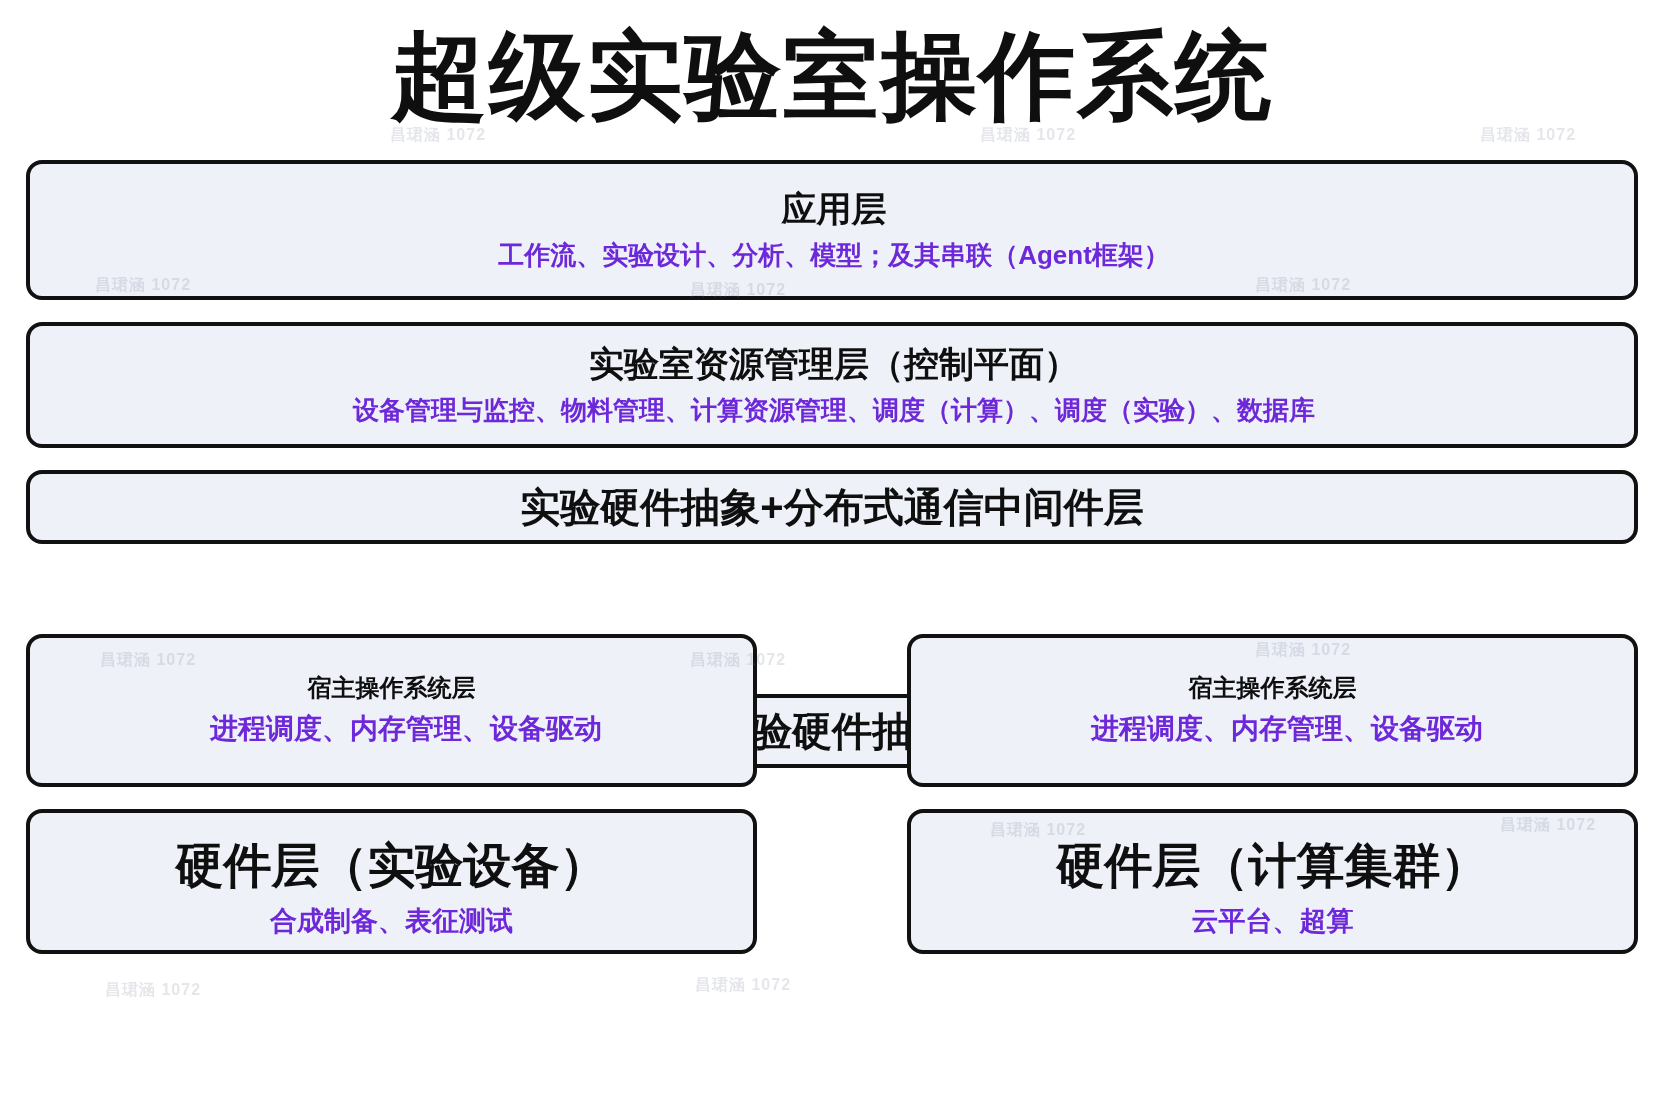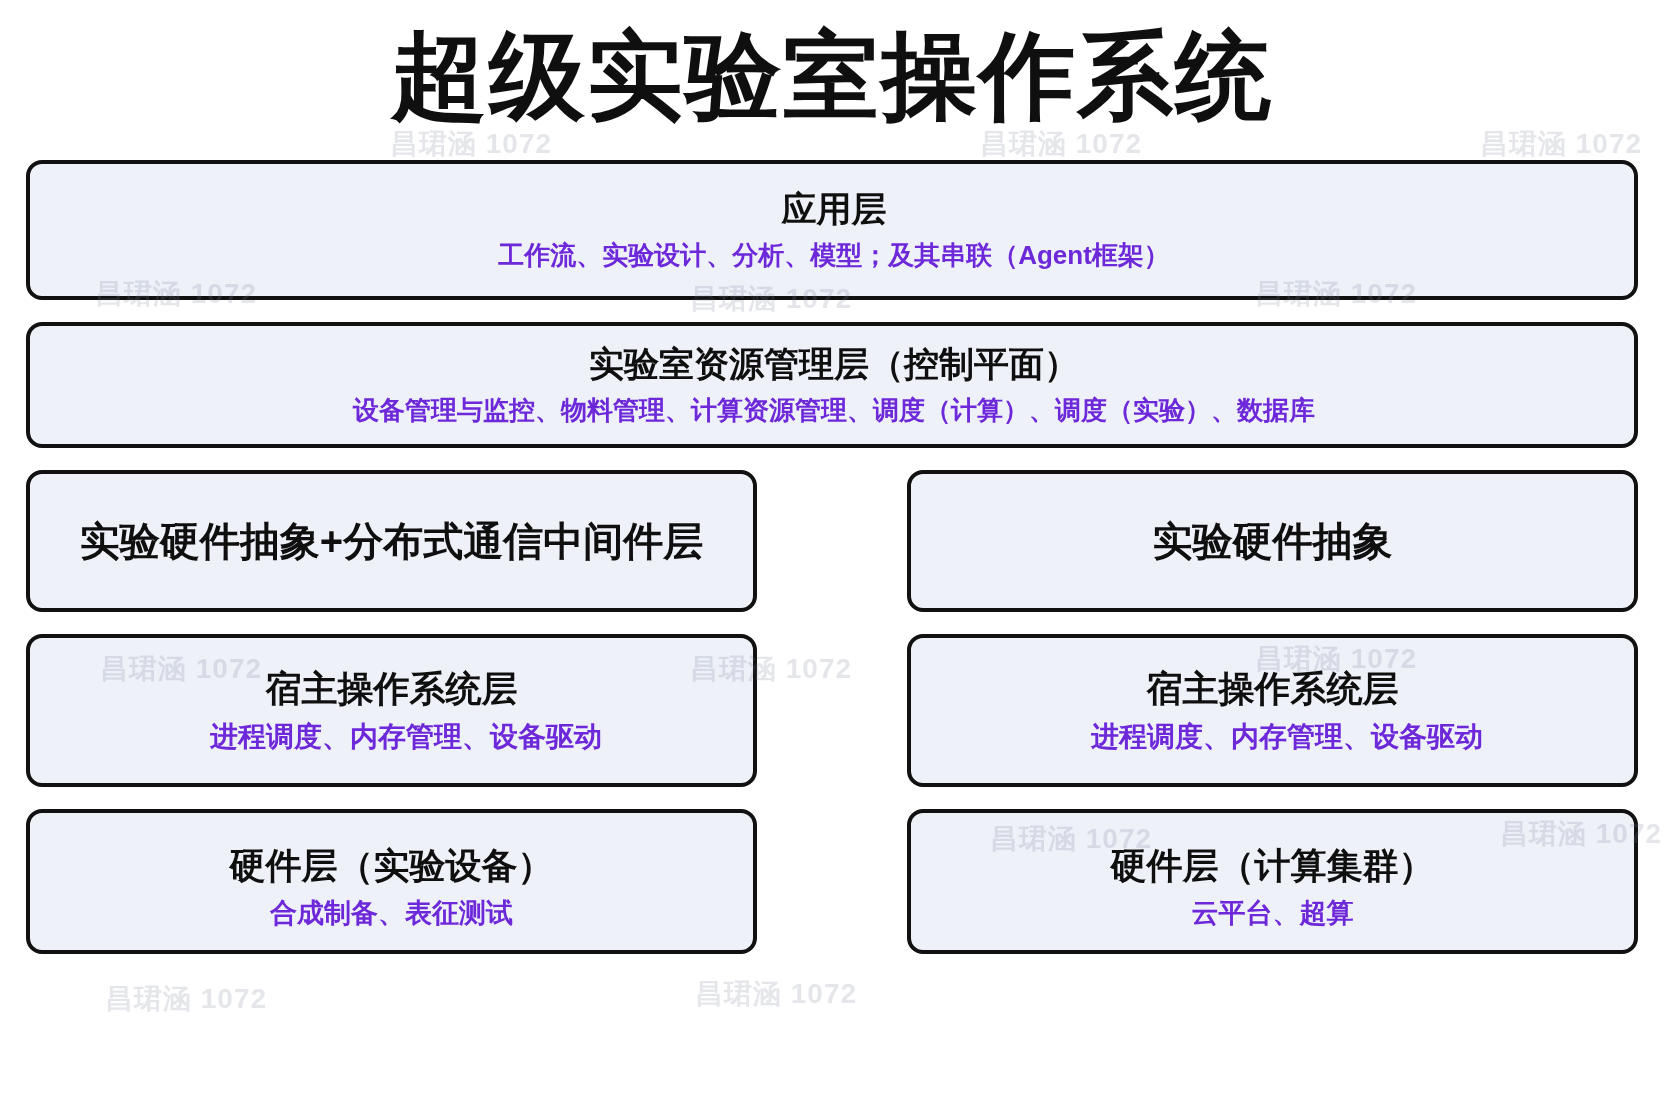--- a/index.html
+++ b/index.html
@@ -88,38 +88,38 @@
     margin-bottom: 22px;
   }
   .split-row > .col {
     flex: 1 1 0;
     display: flex;
   }
   .split-row > .col > .box {
     width: 100%;
   }
 
-  .row-mid { height: 142px; }
+  .row-mid { height: 142px; flex-direction: column; }
   .row-host { height: 153px; }
   .row-hw { height: 145px; }
 
   .row-mid .box .heading { font-size: 40px; }
   .row-mid .box.left .heading { font-size: 40px; }
 
-  .row-host .box .heading { font-size: 36px; }
+  .row-host .box .heading { font-size: 24px; }
   .row-host .box .sub { font-size: 28px; margin-left: 29px; }
 
-  .row-hw .box .heading { font-size: 36px; margin-top: 12px; }
+  .row-hw .box .heading { font-size: 48px; margin-top: 12px; }
   .row-hw .box .sub { font-size: 27px; }
 
   
   .wm {
     position: absolute;
     color: rgba(120, 130, 150, 0.20);
-    font-size: 28px;
+    font-size: 16px;
     font-weight: 700;
     white-space: nowrap;
     pointer-events: none;
     user-select: none;
     letter-spacing: 1px;
   }
 </style>
 </head>
 <body>
 

